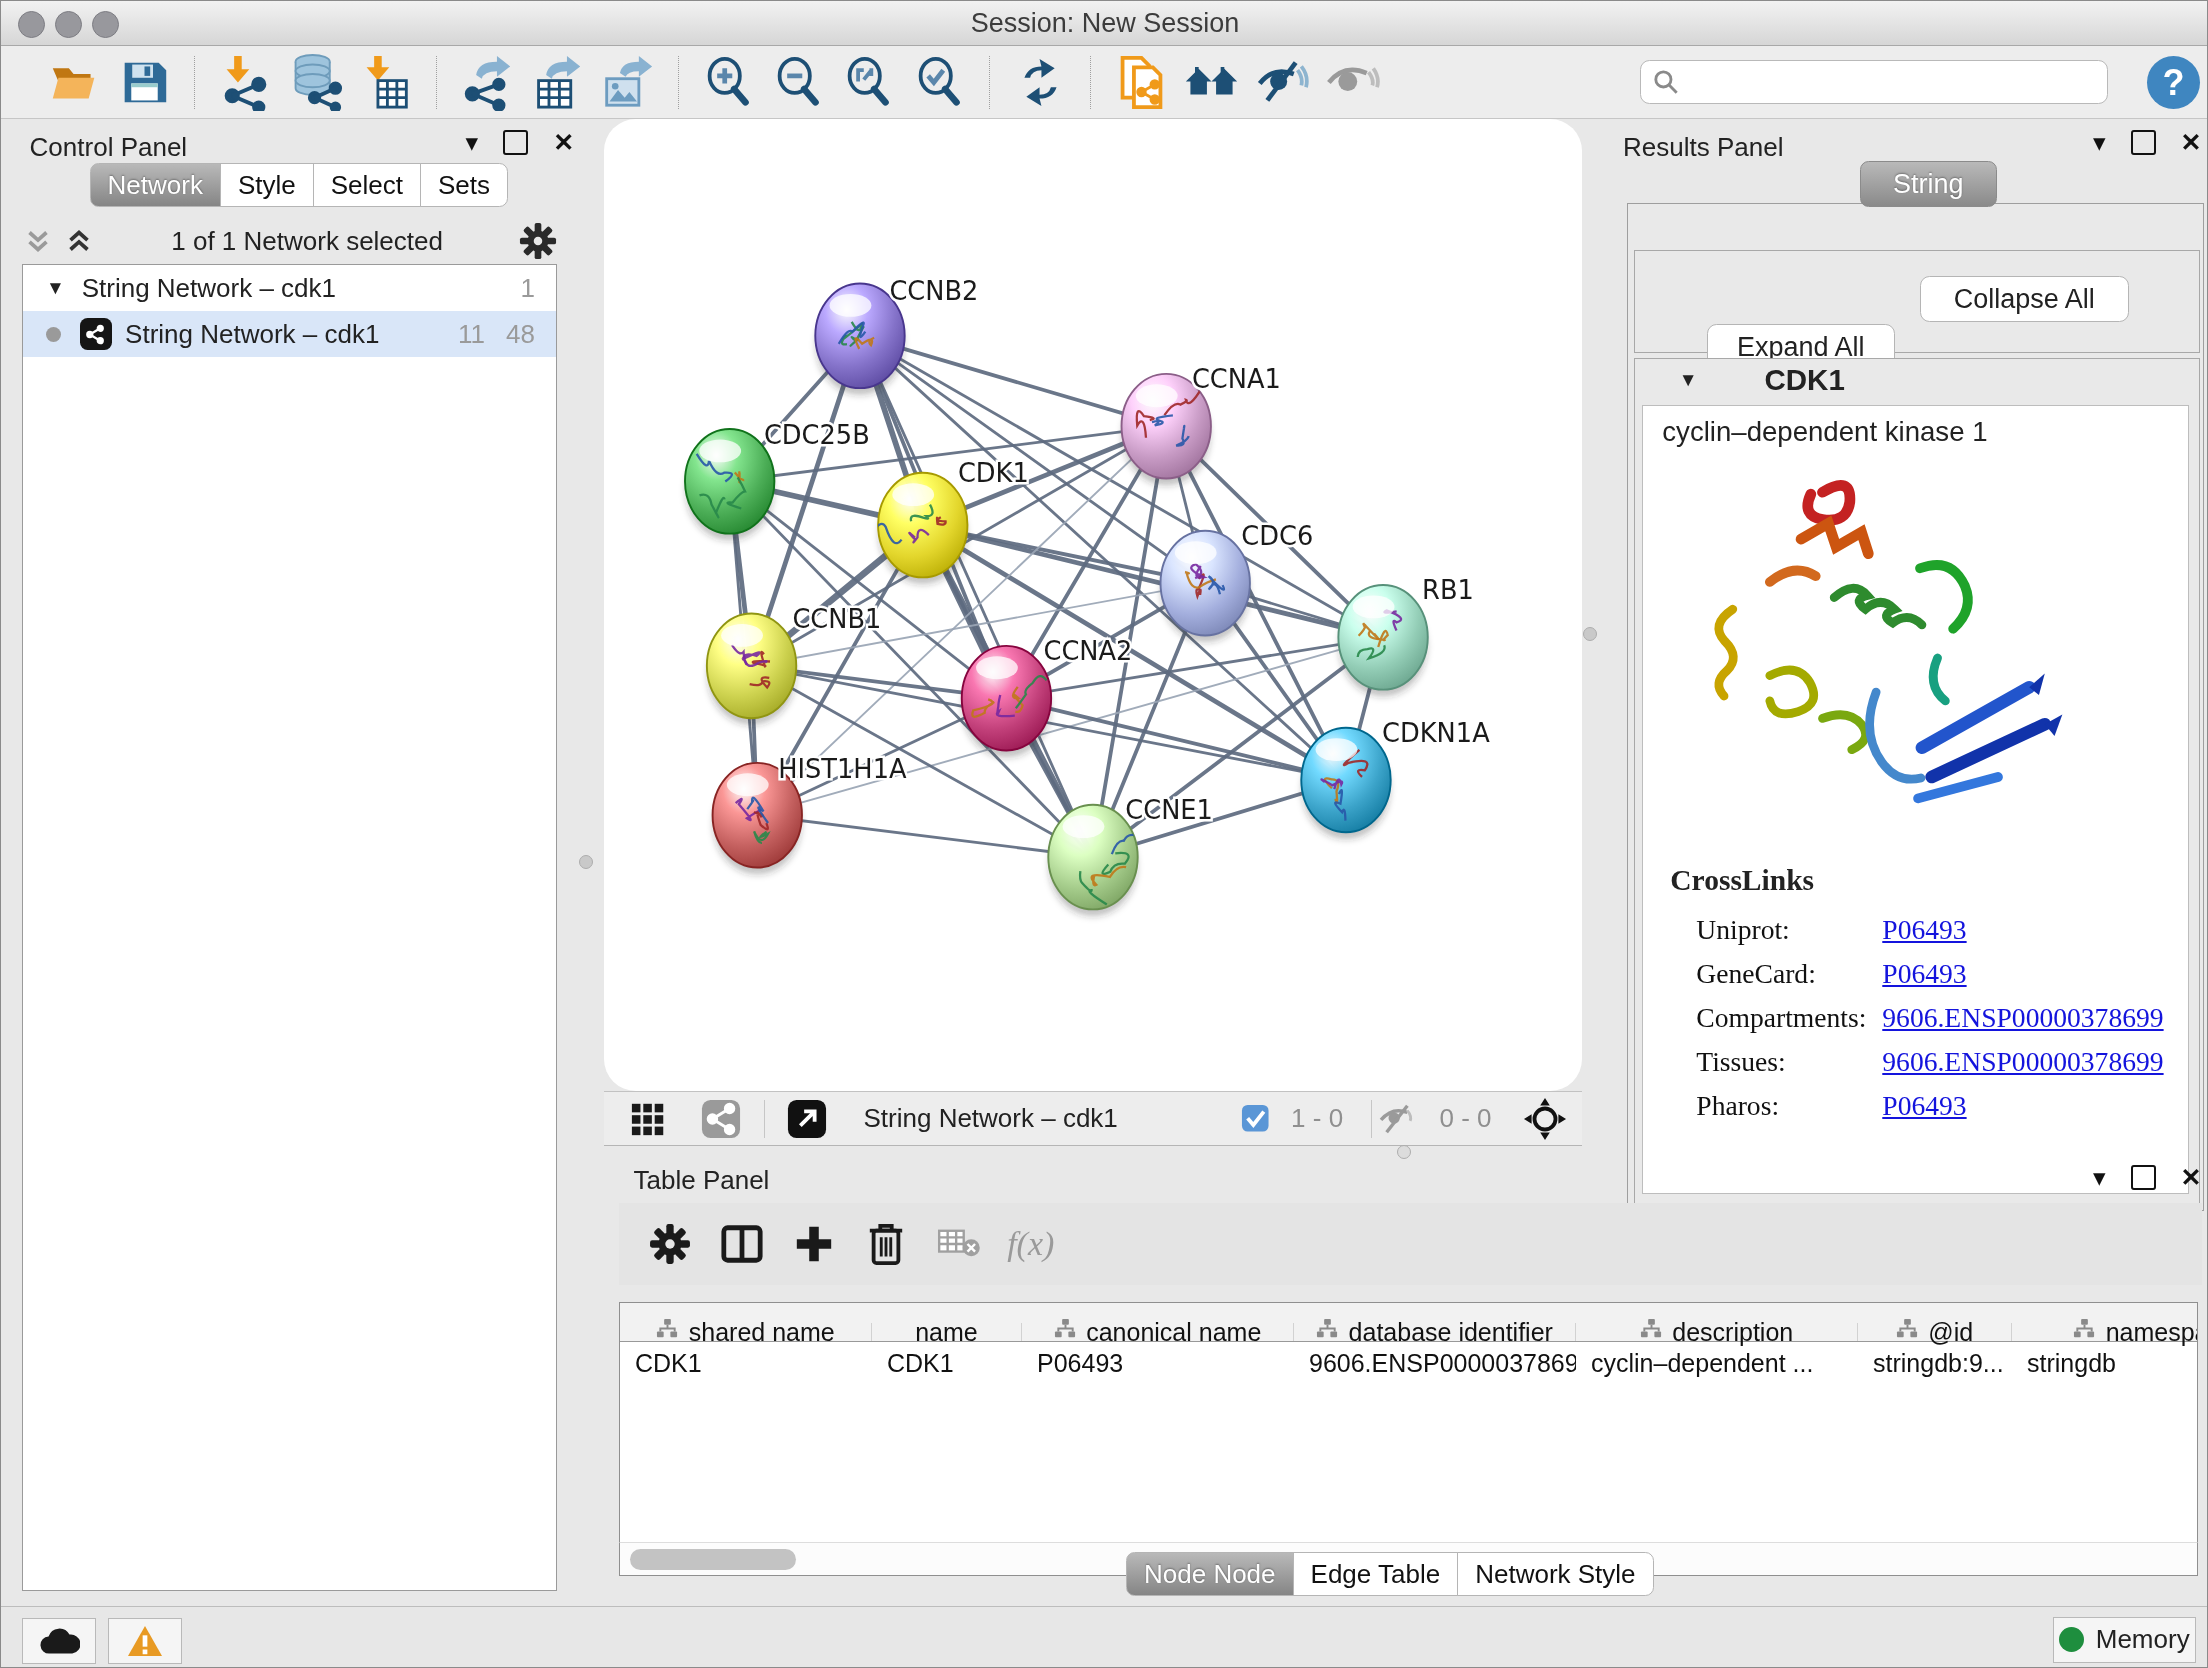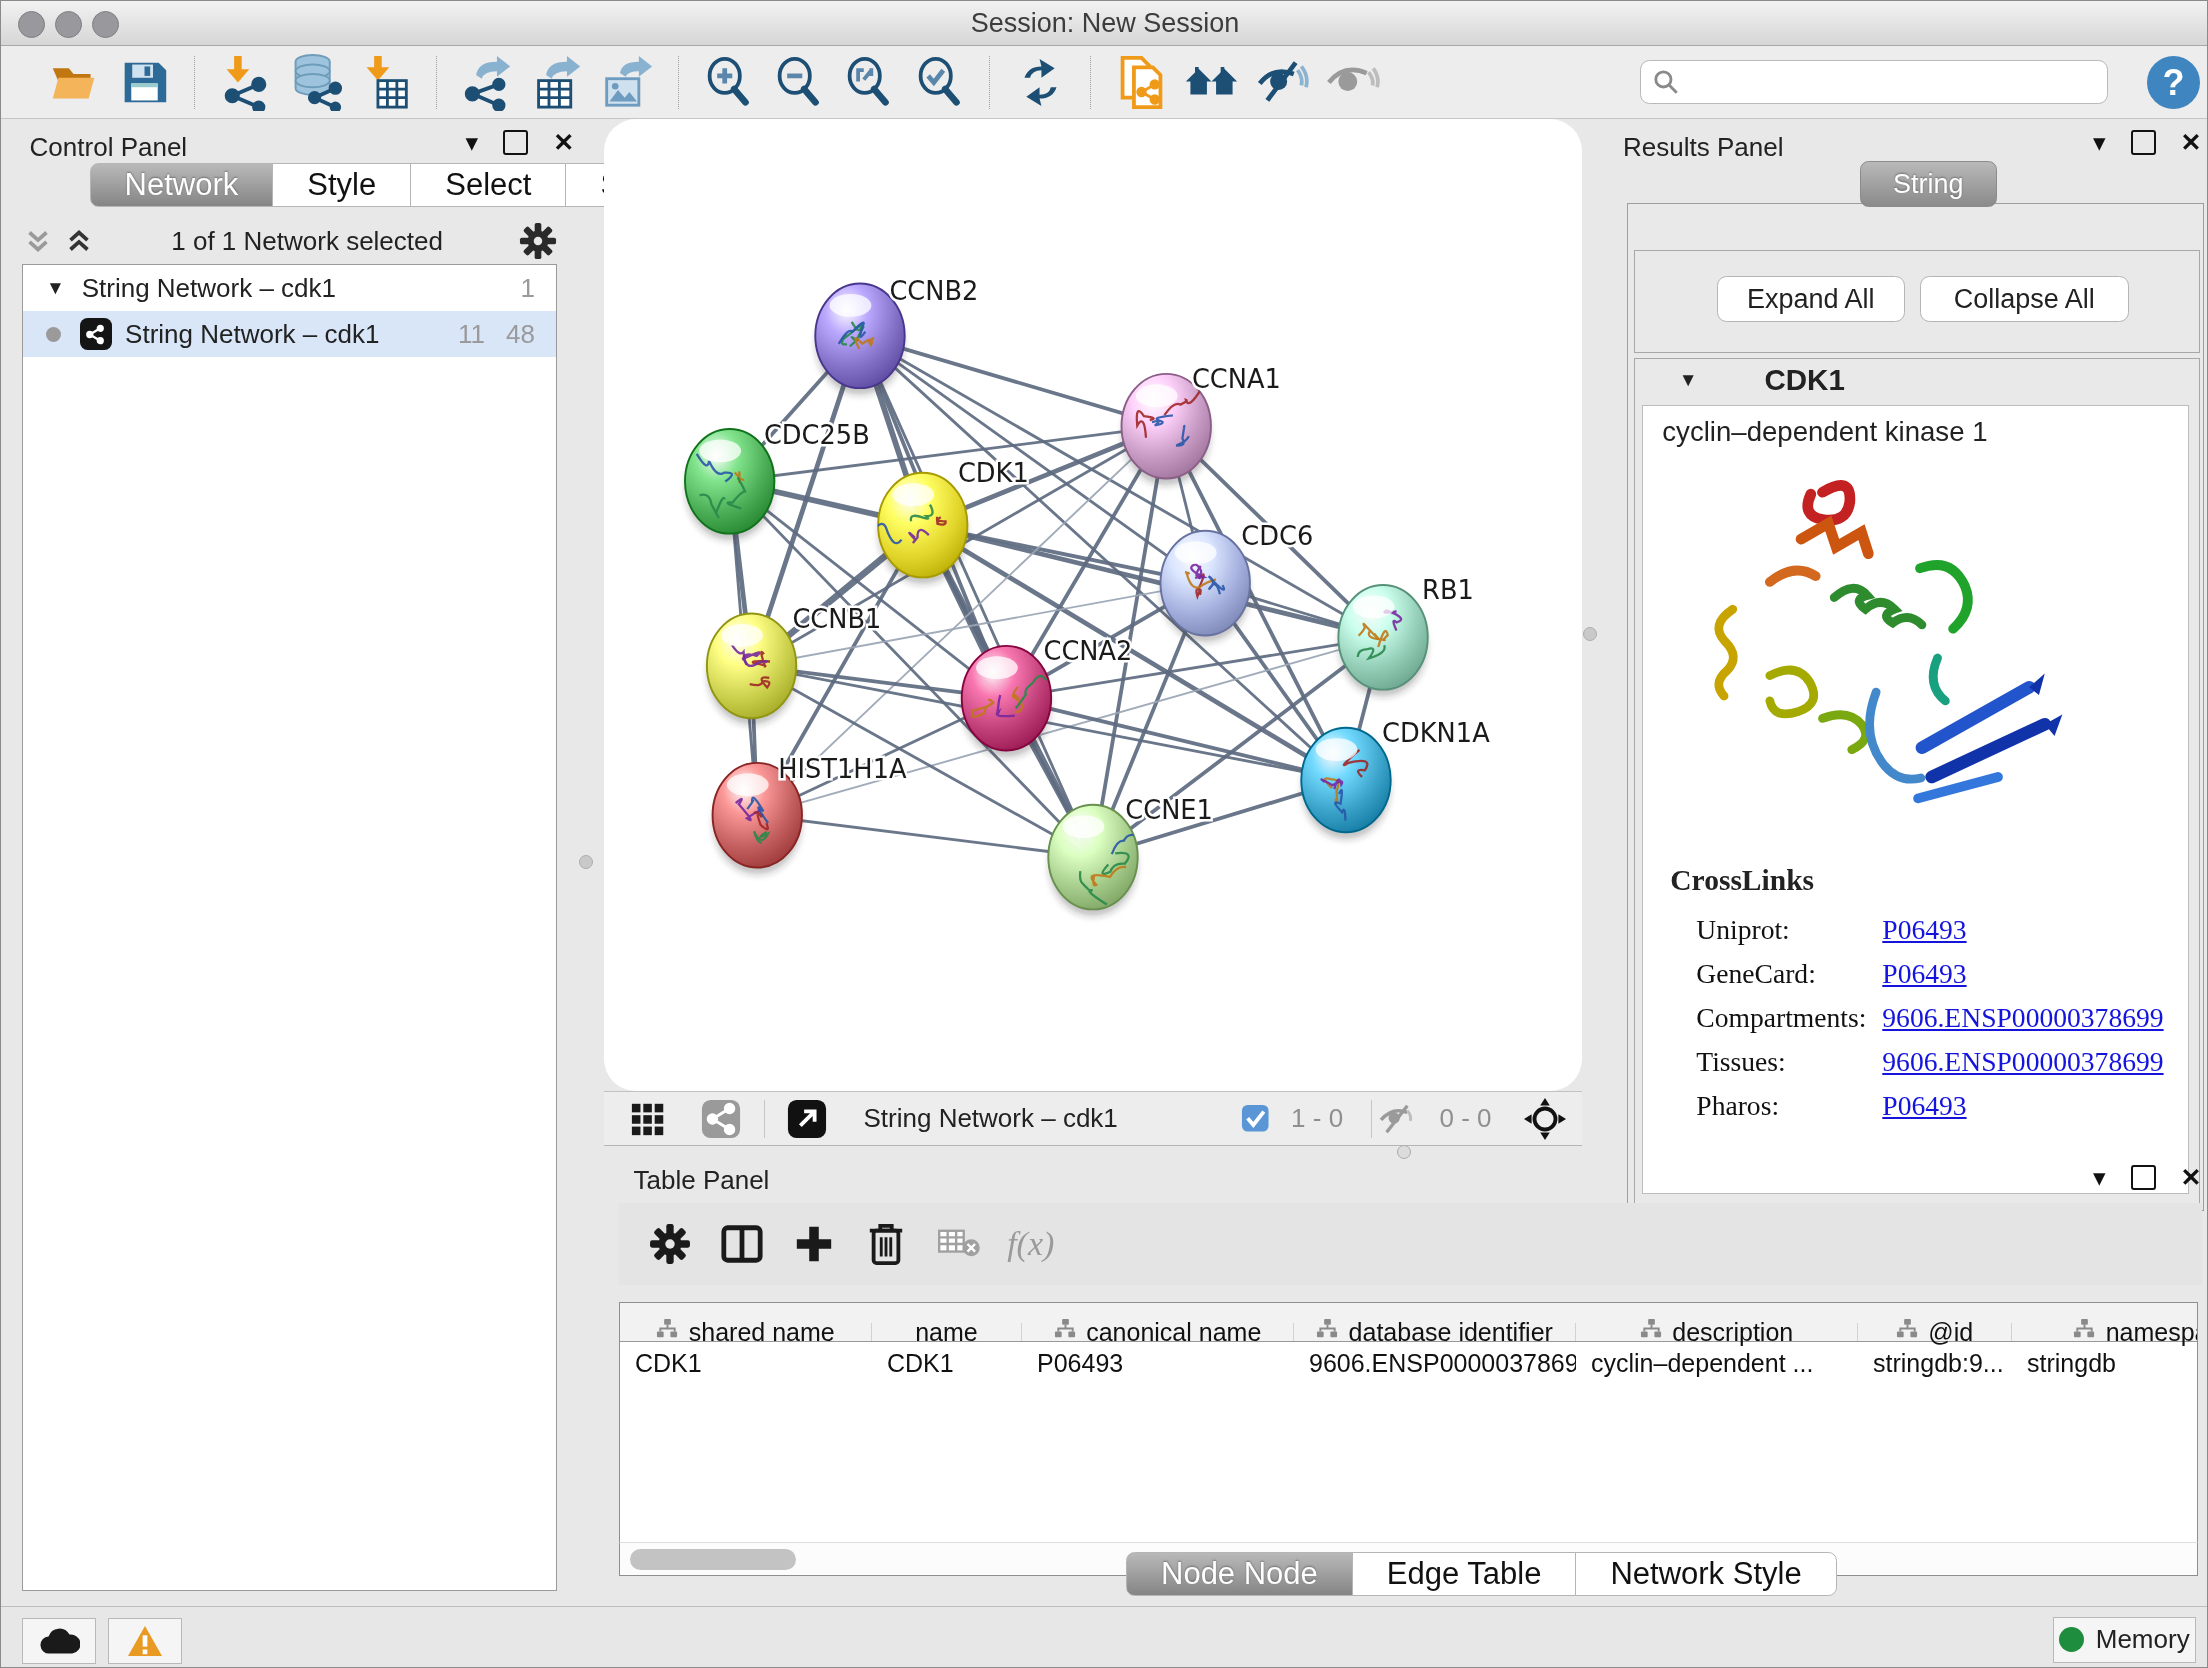--- a/index.html
+++ b/index.html
@@ -20,22 +20,22 @@
   #search-wrap{position:absolute;left:1639px;top:14.3px;width:468px;height:44px;background:#fff;
     border:1px solid #b9b9b9;border-radius:9.5px;display:flex;align-items:center;padding-left:11.4px;box-sizing:border-box;}
   #search-wrap input{border:none;outline:none;font-size:25px;width:399px;background:transparent;}
   #help-btn{position:absolute;left:2146px;top:9.5px;width:53px;height:53px;border-radius:50%;
     background:#3f86c0;color:#fff;font-size:36px;font-weight:bold;text-align:center;line-height:53px;}
   
   .panel-title{font-size:26px;color:#222;}
   .win-ctrls{position:absolute;display:flex;gap:25px;align-items:center;}
   .wc{font-size:25px;color:#111;line-height:25px;}
   .wc.square{width:21px;height:21px;border:2.9px solid #111;border-radius:2.9px;}
-  .seg-tab{height:42px;line-height:42px;padding:0 34px;background:#fff;border:1px solid #b5b5b5;
-    font-size:31px;color:#111;margin-left:-1px;}
+  .seg-tab{height:42px;line-height:42px;padding:0 17px;background:#fff;border:1px solid #b5b5b5;
+    font-size:26px;color:#111;margin-left:-1px;}
   .seg-tab:first-child{border-radius:8.6px 0 0 8.6px;margin-left:0;}
   .seg-tab:last-child{border-radius:0 8.6px 8.6px 0;}
   .seg-tab.active{background:linear-gradient(#b9b9b9,#858585);color:#fff;text-shadow:0 -1px 1.9px rgba(0,0,0,.35);}
   
   #control-panel{position:absolute;left:7.6px;top:118px;width:559px;height:1488px;}
   #cp-title{position:absolute;left:21px;top:13.3px;}
   #cp-tabs{position:absolute;left:81px;top:44px;display:flex;}
   #cp-subbar{position:absolute;left:13.3px;top:99px;width:535px;height:46px;display:flex;align-items:center;}
   #cp-status{flex:1;text-align:center;font-size:26px;}
   #cp-list{position:absolute;left:13.3px;top:145px;width:535px;height:1327px;background:#fff;
@@ -705,21 +705,21 @@
   <div id="results-panel">
     <div id="rp-title" class="panel-title">Results Panel</div>
     <div class="win-ctrls" style="left:502px;top:11.4px;">
       <span class="wc">▾</span>
       <span class="wc square"></span>
       <span class="wc" style="font-weight:bold;">✕</span>
     </div>
     <div id="rp-tab">String</div>
     <div id="rp-body">
       <div id="rp-btnbox">
-        <div class="rp-btn" style="left:82px;width:186px;">Expand All</div>
+        <div class="rp-btn" style="left:72px;width:186px;margin-top:48px;">Expand All</div>
         <div class="rp-btn" style="left:285px;width:207px;">Collapse All</div>
       </div>
       <div id="rp-protein-box">
         <div id="rp-prot-head">
           <span style="margin-left:44px;font-size:19px;">▼</span>
           <span id="rp-prot-name">CDK1</span>
         </div>
         <div id="rp-white">
           <div id="rp-desc">cyclin–dependent kinase 1</div>
           <svg id="protein-svg" width="438" height="390" viewBox="0 0 420 400">

